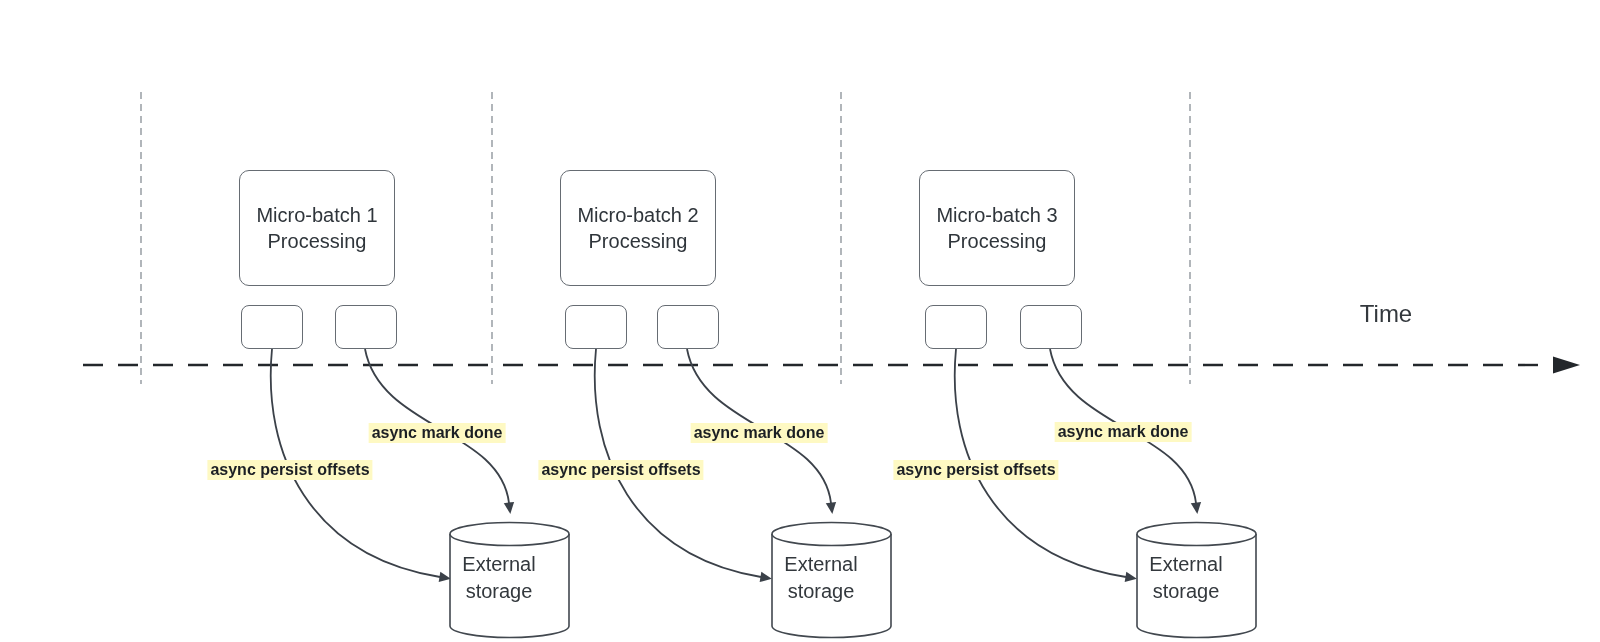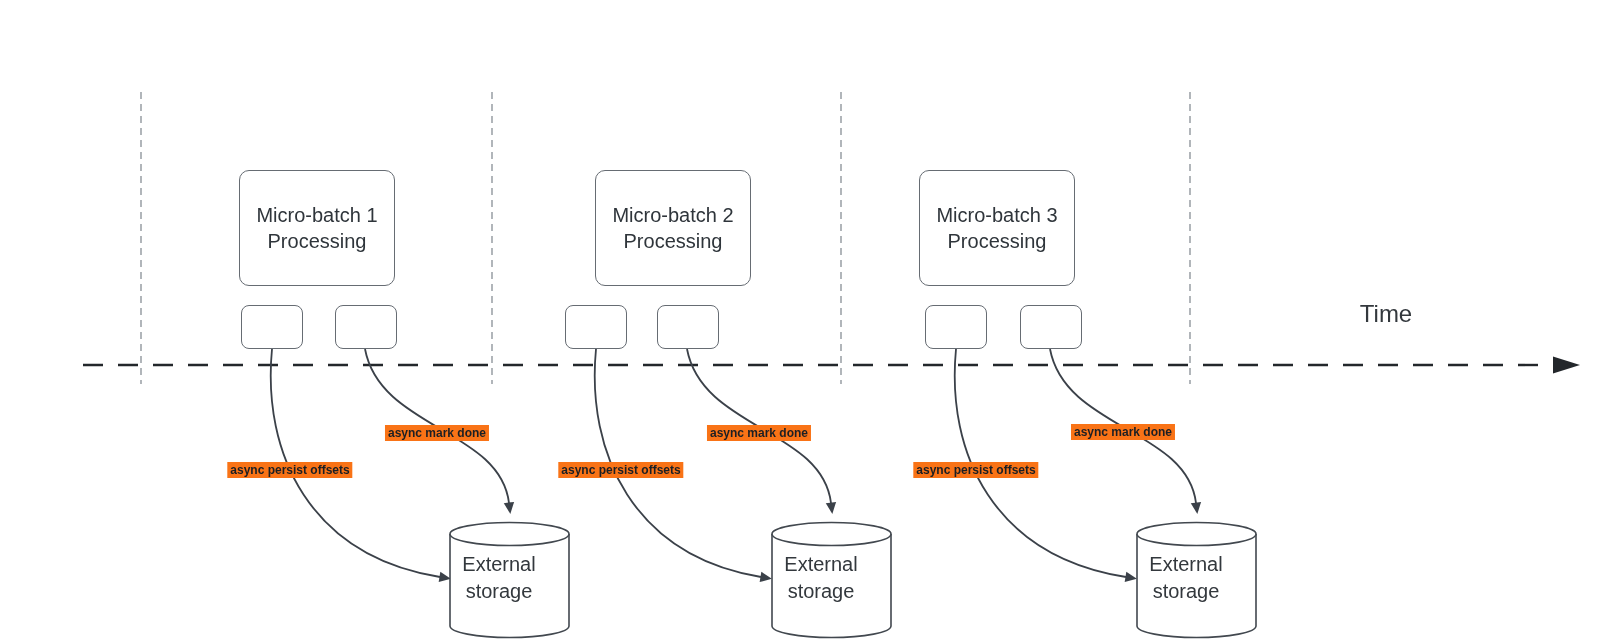--- a/index.html
+++ b/index.html
@@ -29,24 +29,24 @@
     position:absolute;
     width:62px;height:44px;
     border:1.6px solid #666c73;
     border-radius:8px;
     background:#ffffff;
     box-sizing:border-box;
   }
   .edge-label{
     position:absolute;
     transform:translate(-50%,-50%);
-    font-size:12px;
+    font-size:16px;
     font-weight:bold;
     color:#1b1f24;
-    background:#f97316;
+    background:#fef9c3;
     padding:1px 3px;
     white-space:nowrap;
   }
   .storage-label{
     position:absolute;
     width:94px;
     text-align:center;
     font-size:20px;line-height:27px;
     color:#33383d;
   }
@@ -106,21 +106,21 @@
   </div>
   <div class="sub-box" style="left:241px;top:261px;"></div>
   <div class="sub-box" style="left:335px;top:261px;"></div>
   <div class="edge-label" style="left:290px;top:426px;">async persist offsets</div>
   <div class="edge-label" style="left:437px;top:389px;">async mark done</div>
   <div class="storage-label" style="left:452px;top:507px;">
     <div>External</div>
     <div>storage</div>
   </div>
 
-  <div class="proc-box" style="left:595px;top:126px;">
+  <div class="proc-box" style="left:560px;top:126px;">
     <span>Micro-batch 2</span>
     <span>Processing</span>
   </div>
   <div class="sub-box" style="left:565px;top:261px;"></div>
   <div class="sub-box" style="left:657px;top:261px;"></div>
   <div class="edge-label" style="left:621px;top:426px;">async persist offsets</div>
   <div class="edge-label" style="left:759px;top:389px;">async mark done</div>
   <div class="storage-label" style="left:774px;top:507px;">
     <div>External</div>
     <div>storage</div>

